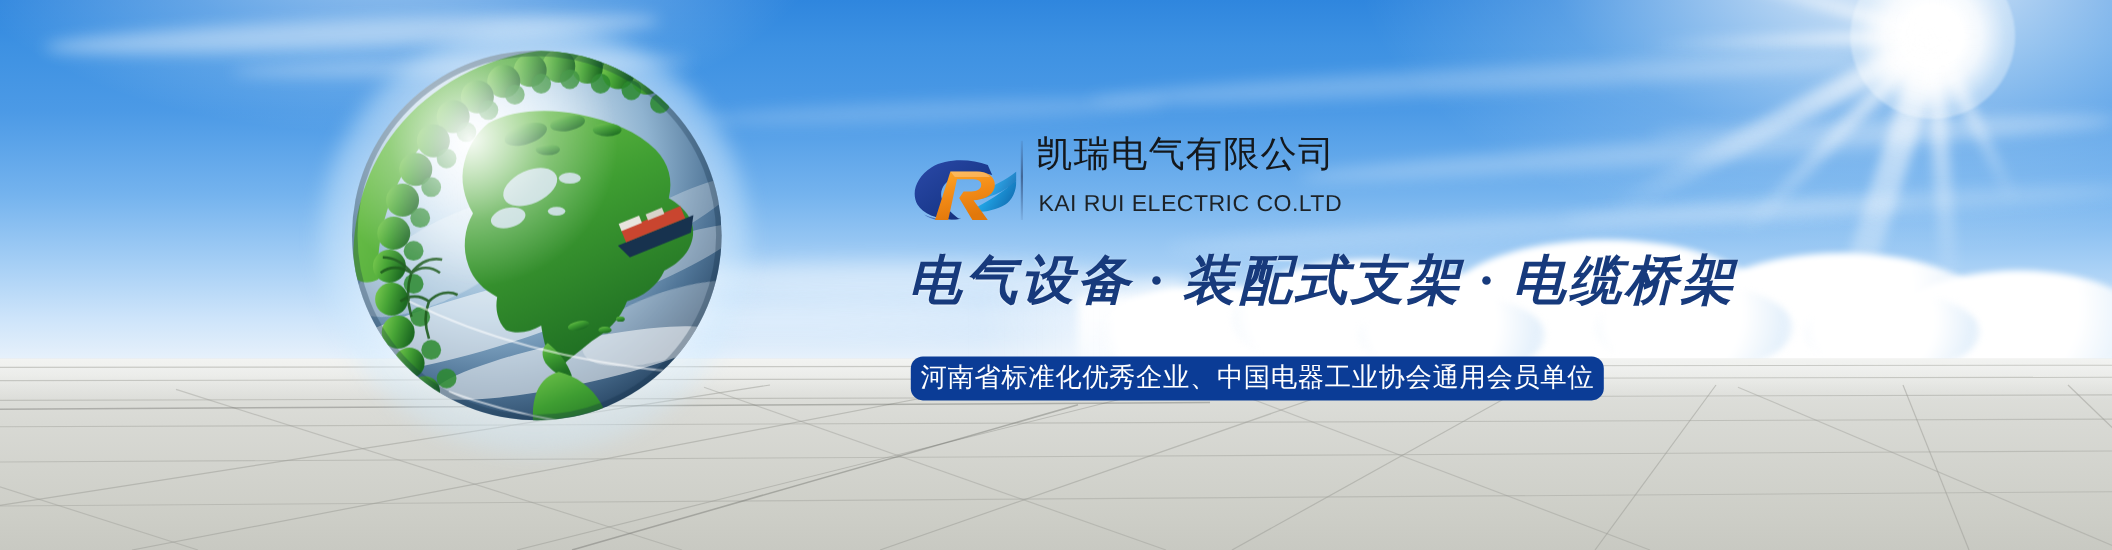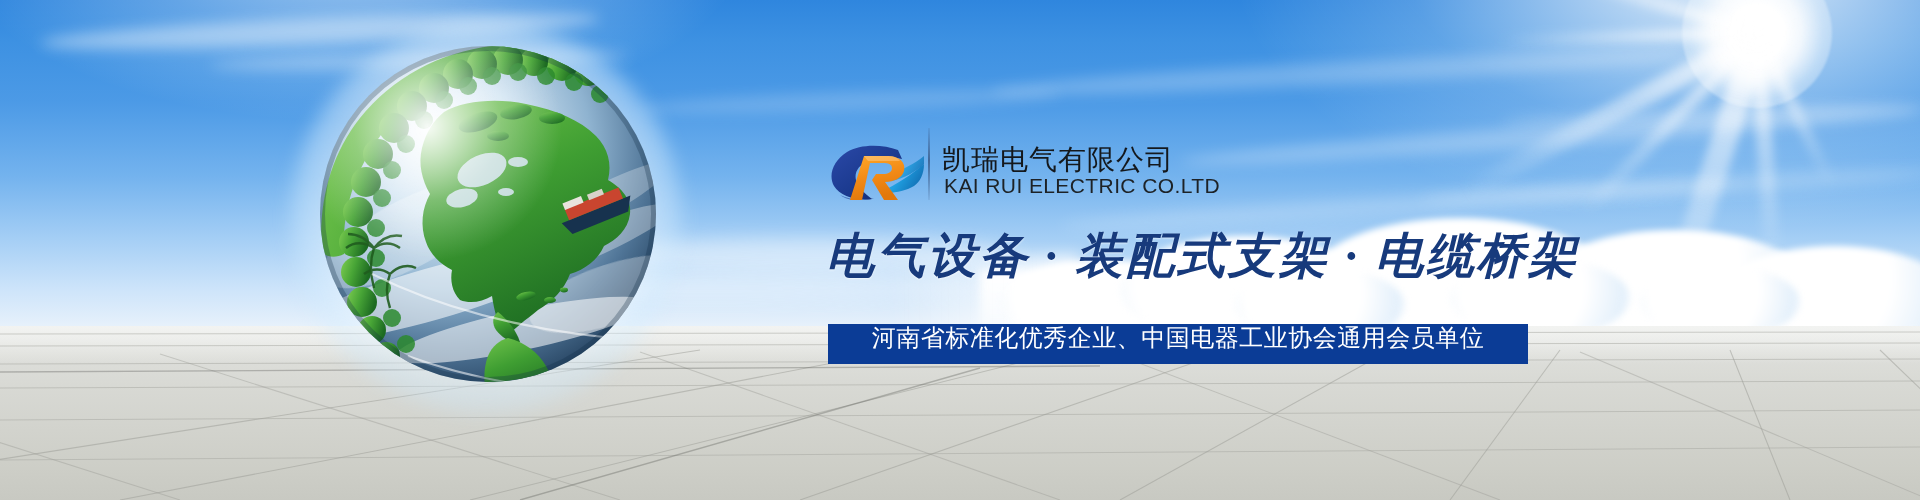--- a/index.html
+++ b/index.html
@@ -112,45 +112,45 @@
   .globe { position:absolute; left:36px; top:22px; width:352px; height:352px; }
 
   
   .logo-block { position:absolute; left:828px; top:118px; width:660px; height:96px; }
   .logo-mark { position:absolute; left:0; top:26px; width:96px; height:56px; }
   .logo-div {
     position:absolute; left:100px; top:10px; width:2px; height:72px;
     background:linear-gradient(to bottom, rgba(60,80,120,.12), rgba(40,60,100,.62) 45%, rgba(60,80,120,.10));
   }
   .logo-cn {
-    position:absolute; left:114px; top:20px;
-    font-size:28px; line-height:44px; color:#14181c; letter-spacing:1px;
+    position:absolute; left:114px; top:0;
+    font-size:33px; line-height:44px; color:#14181c; letter-spacing:1px;
     font-weight:400; white-space:nowrap;
   }
   .logo-en {
     position:absolute; left:116px; top:55px;
     font-size:21px; line-height:26px; color:#1d2226; letter-spacing:.4px;
     font-weight:400; white-space:nowrap;
   }
 
   
   .tagline {
     position:absolute; left:826px; top:227px;
     font-size:48px; line-height:58px; white-space:nowrap;
     font-family:"Liberation Serif", serif; font-weight:700;
     color:#173a7c; letter-spacing:3px;
     text-shadow:0 1px 2px rgba(255,255,255,.60);
     font-style:italic;
   }
 
   
   .badge {
-    position:absolute; left:828px; top:324px; width:700px; height:40px;
+    position:absolute; left:828px; top:324px; width:630px; height:40px;
     background:#0b3c96;
-    display:flex; justify-content:center;
+    display:flex; align-items:center; justify-content:center;border-radius:11px;
   }
   .badge-text {
     font-size:24px; line-height:28px; color:#ffffff;
     letter-spacing:.5px; white-space:nowrap; font-weight:400;
   }
 </style>
 </head>
 <body>
 
 <div id="banner">

